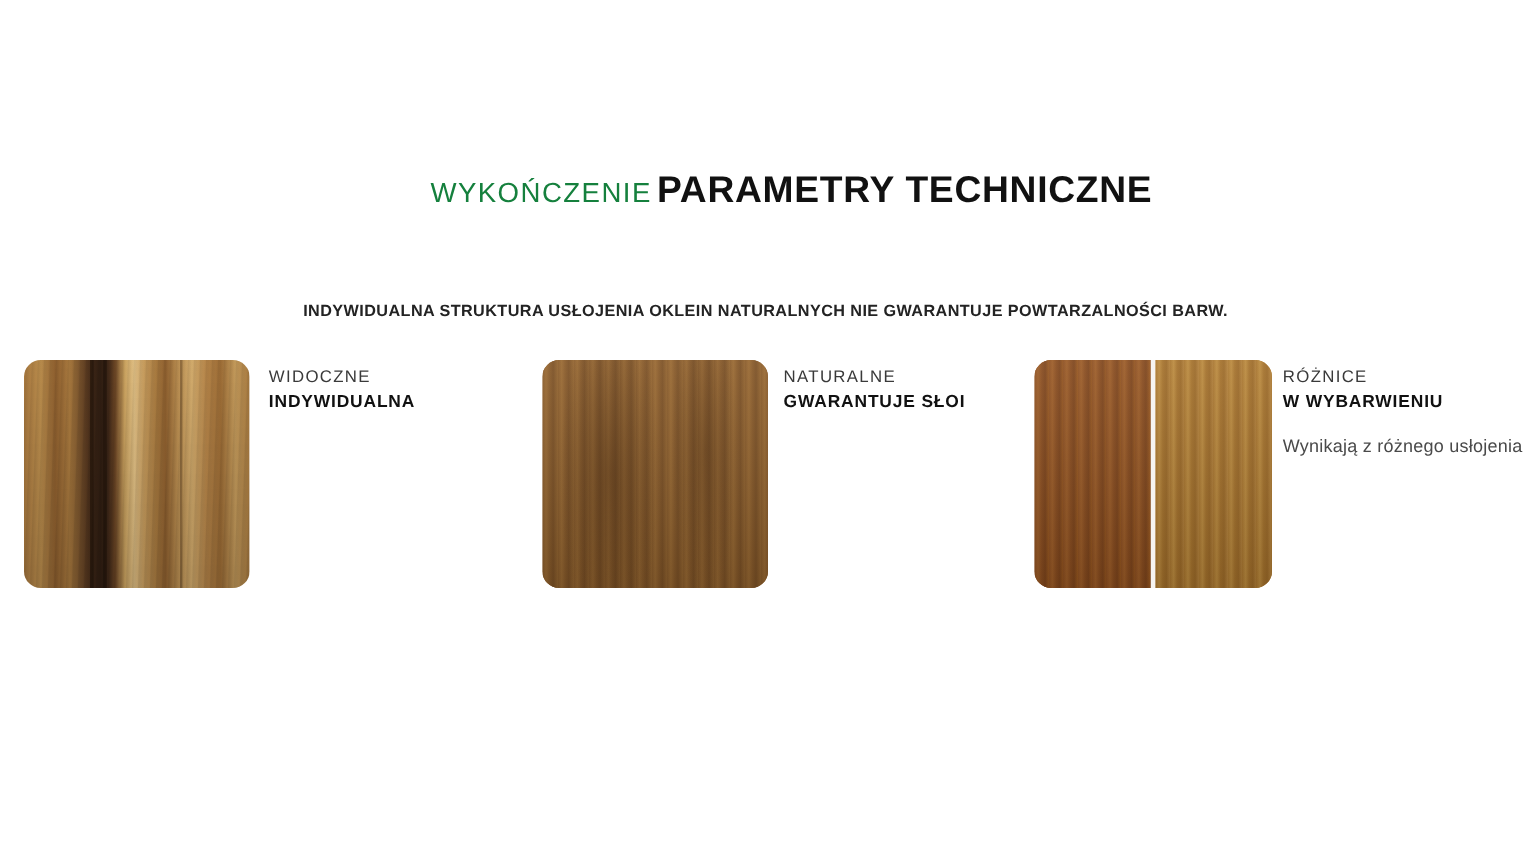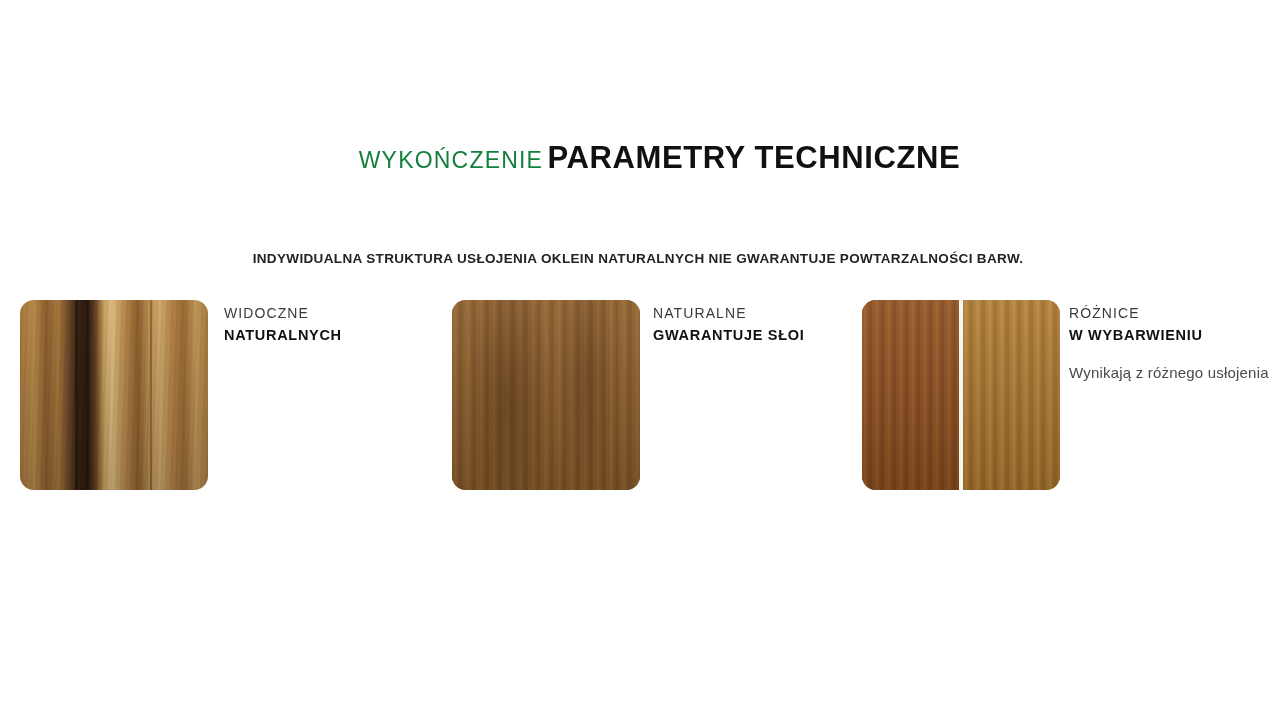--- a/index.html
+++ b/index.html
@@ -222,21 +222,21 @@
     <div class="card card-1">
       <div class="swatch">
         <div class="swatch-inner wood-1">
           <div class="wood-1-seam" style="left:55px;"></div>
           <div class="wood-1-seam" style="left:66px;"></div>
           <div class="wood-1-seam" style="left:130px; background:rgba(60,36,18,0.35); width:2px;"></div>
         </div>
       </div>
       <div class="card-text">
         <div class="label-light">WIDOCZNE</div>
-        <div class="label-bold">NATURALNYCH</div>
+        <div class="label-bold">INDYWIDUALNA</div>
       </div>
     </div>
 
     <div class="card card-2">
       <div class="swatch">
         <div class="swatch-inner wood-2"></div>
       </div>
       <div class="card-text">
         <div class="label-light">NATURALNE</div>
         <div class="label-bold">GWARANTUJE SŁOI</div>

